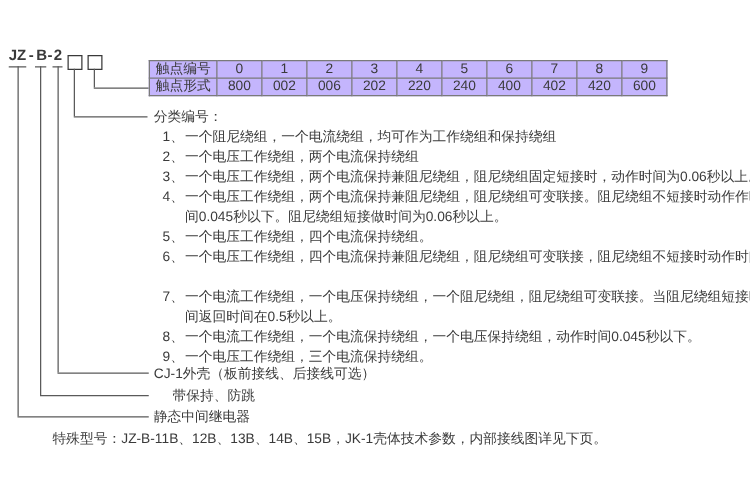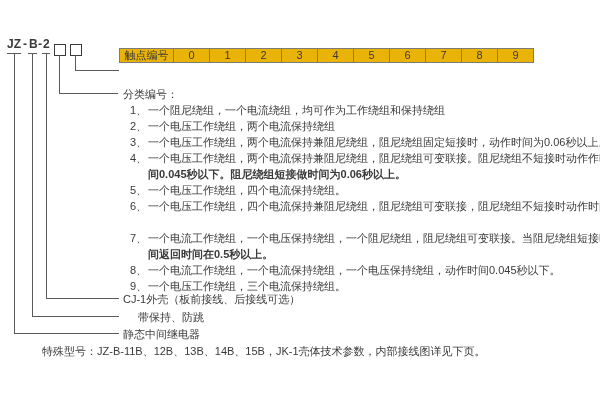--- a/index.html
+++ b/index.html
@@ -24,21 +24,21 @@
     top:44px;
     width:10px;height:10px;
     border:1.5px solid #3a3a3a;
     background:#ffffff;
   }
   .hline{position:absolute;height:0;border-top:1px solid #5a5a5a;}
   .vline{position:absolute;width:0;border-left:1px solid #5a5a5a;}
   table.contact-table{
     position:absolute;left:119px;top:48px;
     border-collapse:collapse;table-layout:fixed;
-    background:#eab308;
+    background:#c4b5fd;
   }
   table.contact-table td{
     border:1px solid #7a7a7a;
     height:13px;
     padding:0 2px;
     text-align:center;
     vertical-align:middle;
     font-size:11px;
     line-height:13px;
     white-space:nowrap;
@@ -53,21 +53,21 @@
     text-align:center;
   }
   .cls-line{
     position:absolute;
     left:130px;
     font-size:11px;
     line-height:14px;
     white-space:nowrap;
   }
   .cls-line .num{display:inline-block;width:18px;}
-  .cls-cont{left:148px;font-weight:bold;}
+  .cls-cont{left:148px;}
 </style>
 </head>
 <body>
 
 <div class="page">
 
   <span class="seg" style="left:7px">JZ</span>
   <span class="seg" style="left:23px">-</span>
   <span class="seg" style="left:29px">B</span>
   <span class="seg" style="left:38px">-</span>
@@ -98,20 +98,33 @@
       <td class="val">0</td>
       <td class="val">1</td>
       <td class="val">2</td>
       <td class="val">3</td>
       <td class="val">4</td>
       <td class="val">5</td>
       <td class="val">6</td>
       <td class="val">7</td>
       <td class="val">8</td>
       <td class="val">9</td>
+    </tr>
+    <tr>
+      <td class="lbl">触点形式</td>
+      <td class="val">800</td>
+      <td class="val">002</td>
+      <td class="val">006</td>
+      <td class="val">202</td>
+      <td class="val">220</td>
+      <td class="val">240</td>
+      <td class="val">400</td>
+      <td class="val">402</td>
+      <td class="val">420</td>
+      <td class="val">600</td>
     </tr>
   </tbody>
     </table>
 
   <div class="txt" style="left:123px;top:87px">分类编号：</div>
 
   <div class="cls-line" style="top:103px">
     <span class="num">1、</span><span>一个阻尼绕组，一个电流绕组，均可作为工作绕组和保持绕组</span>
   </div>
   <div class="cls-line" style="top:119px">

